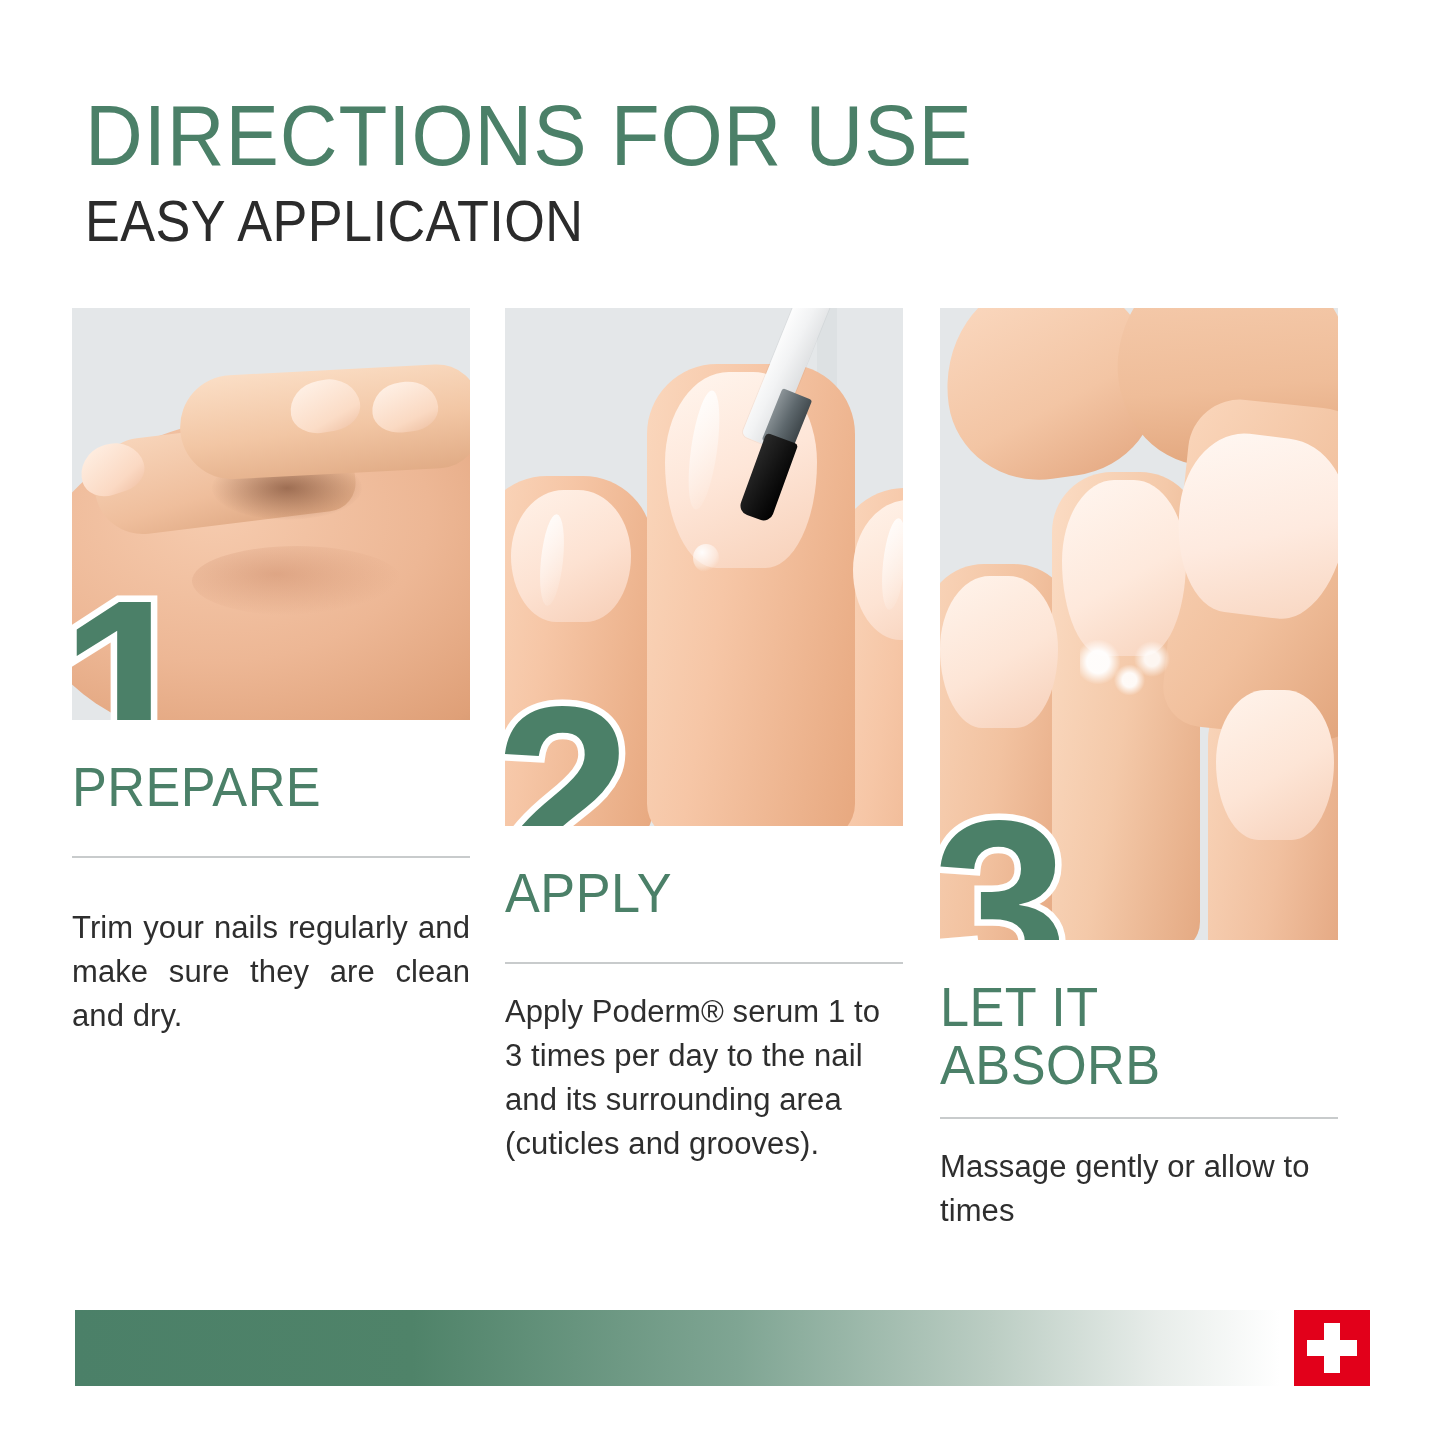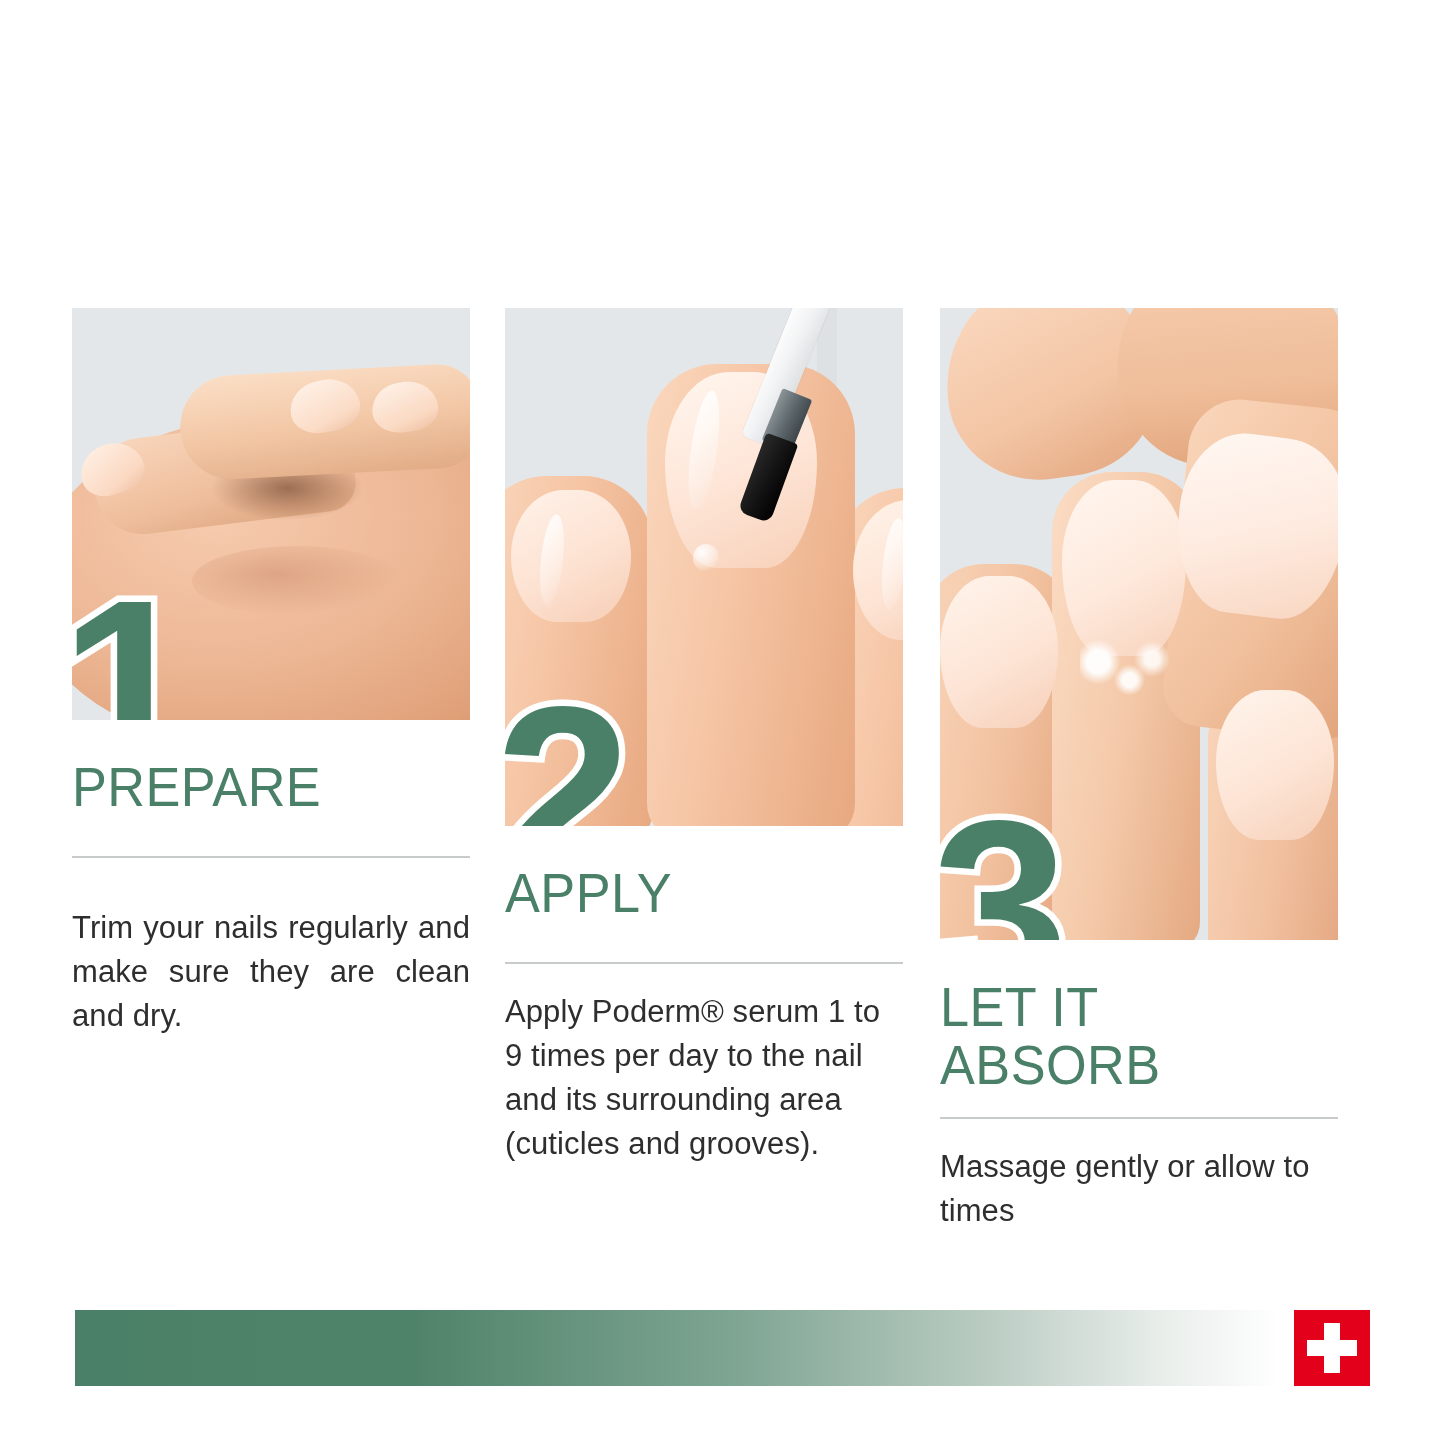--- a/index.html
+++ b/index.html
@@ -364,20 +364,24 @@
     transform: translateY(-50%);
     width: 50px; height: 16px;
     background: #FFFFFF;
   }
 </style>
 </head>
 <body>
 
 <div class="page">
 
+  <div class="header">
+    <h1 class="title">DIRECTIONS FOR USE</h1>
+    <h2 class="subtitle">EASY APPLICATION</h2>
+  </div>
 
   <div class="steps">
 
     <div class="step step-1">
       <div class="photo photo-1">
         <div class="p1-hand"></div>
         <div class="p1-finger-a"></div>
         <div class="p1-shadow"></div>
         <div class="p1-finger-b"></div>
         <div class="p1-nail-a"></div>
@@ -404,21 +408,21 @@
         <div class="p2-shine p2-sh2"></div>
         <div class="p2-shine p2-sh3"></div>
         <div class="p2-brush-handle"></div>
         <div class="p2-brush-ferrule"></div>
         <div class="p2-brush-tip"></div>
         <div class="p2-drop"></div>
         <div class="step-number num-2">2</div>
       </div>
       <div class="step-head">APPLY</div>
       <div class="divider"></div>
-      <p class="step-body">Apply Poderm® serum 1 to 9 times per day to the nail and its surrounding area (cuticles and grooves).</p>
+      <p class="step-body">Apply Poderm® serum 1 to 3 times per day to the nail and its surrounding area (cuticles and grooves).</p>
     </div>
 
     <div class="step step-3">
       <div class="photo photo-3">
         <div class="p3-tip-top"></div>
         <div class="p3-tip-top2"></div>
         <div class="p3-f-left"></div>
         <div class="p3-f-far"></div>
         <div class="p3-f-mid"></div>
         <div class="p3-f-right"></div>

